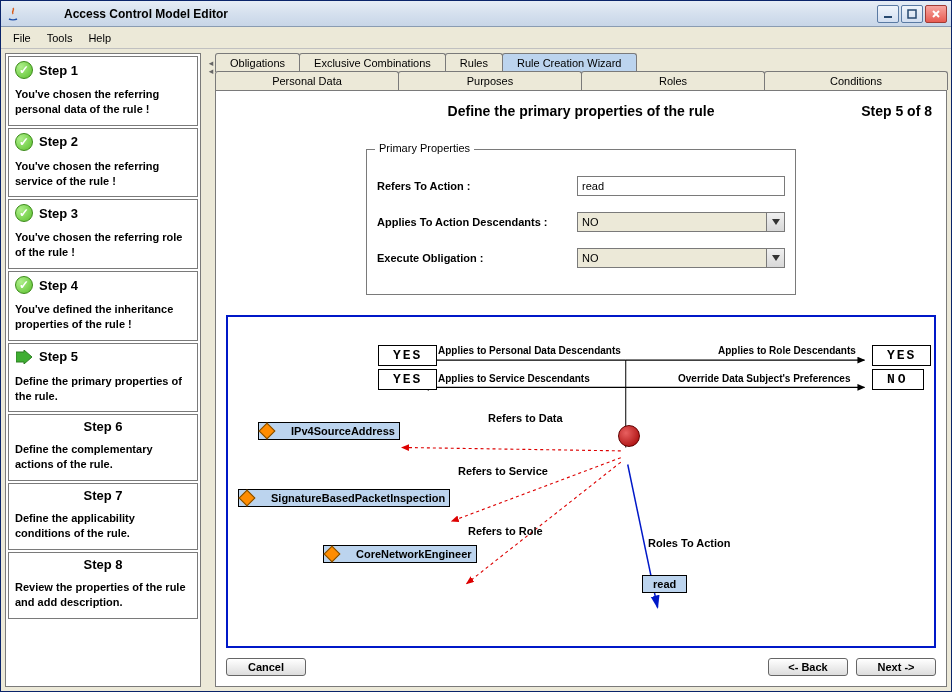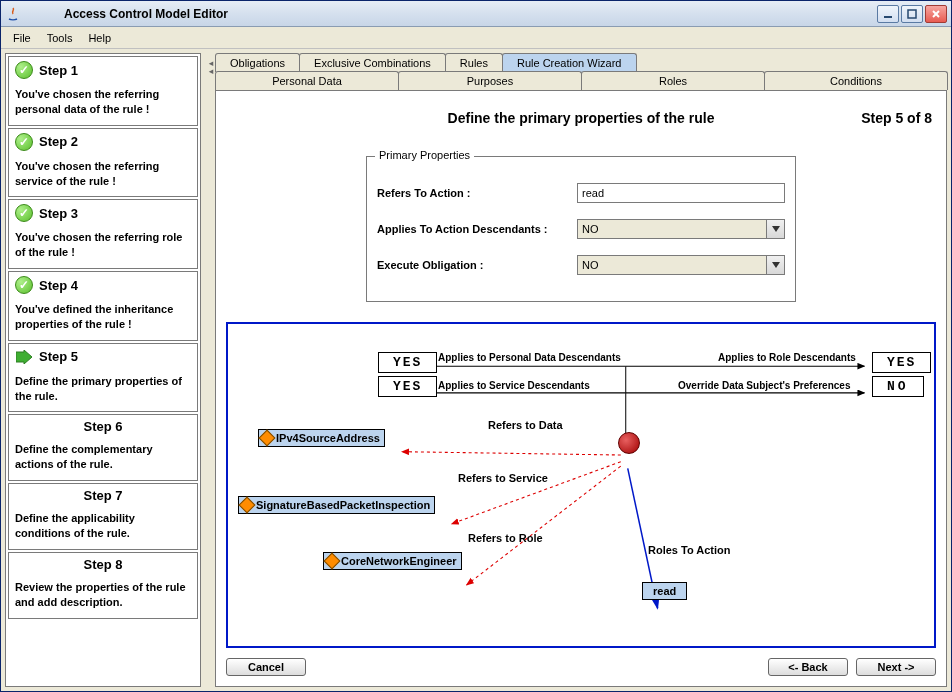--- a/index.html
+++ b/index.html
@@ -145,21 +145,21 @@
     position:relative;
     padding: 6px 10px 10px 10px;
     display:flex;
     flex-direction:column;
     min-height:0;
   }
   .content-head {
     display:flex;
     justify-content:center;
     position:relative;
-    margin: 13px 0 30px 0;
+    margin: 6px 0 30px 0;
   }
   .content-head h2 {
     margin:0;
     font-size: 14px;
     font-weight:bold;
   }
   .step-indicator {
     position:absolute; right:4px; top:0;
     font-weight:bold; font-size:14px;
   }
@@ -223,21 +223,21 @@
     font-size:10px;
     font-weight: bold;
   }
   .node-box {
     position:absolute;
     border:1px solid #000;
     background:#bcd4ee;
     padding:2px 4px 2px 2px;
     font-weight:bold;
     font-size:11px;
-    display:flex;align-items:center;gap:3px;
+    display:flex;align-items:center;gap:18px;
   }
   .node-box .dia {
     width:12px;height:12px;background:#ff8c00;transform:rotate(45deg);
     border:1px solid #7a4a00;
   }
   .node-box.read {
     background:#bcd4ee;
     font-family:inherit;
     padding:2px 10px;
   }

